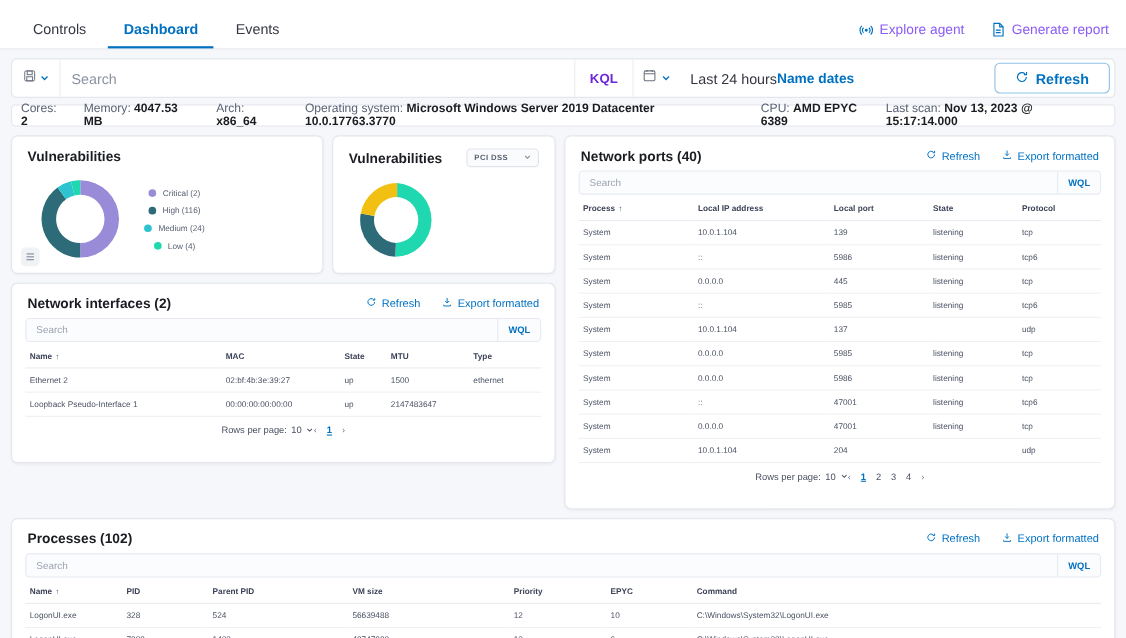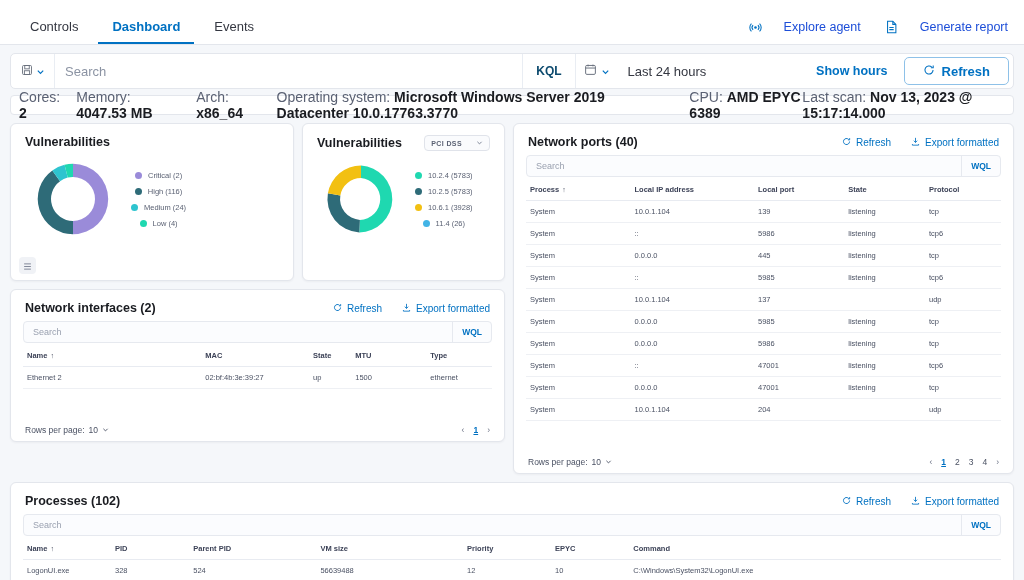--- a/index.html
+++ b/index.html
@@ -19,22 +19,22 @@
     padding: 0 16px; border-bottom: 1px solid #e3e6ec;
   }
   .tabs { display: flex; gap: 6px; height: 100%; align-items: flex-end; }
   .tab {
     font-size: 13px; color: #343741; padding: 0 14px 9px 14px;
     cursor: pointer; border-bottom: 2px solid transparent; line-height: 1;
   }
   .tab.active { color: #0071c2; border-bottom-color: #0071c2; font-weight: 600; }
   .topactions { display: flex; gap: 24px; align-items: center; padding-bottom: 10px; }
   .topaction {
-    display: flex; align-items: center; gap: 22px;
-    color: #1d4ed8; font-size: 12.5px; cursor: pointer;
+    display: flex; align-items: center; gap: 6px;
+    color: #8b5cf6; font-size: 12.5px; cursor: pointer;
   }
   .topaction svg { display: block; }
 
   
   .querybar {
     margin: 8px 10px 0 10px;
     background: #fff; border: 1px solid #e3e6ec; border-radius: 5px;
     height: 36px; display: flex; align-items: stretch;
   }
   .qb-saved {
@@ -45,44 +45,44 @@
     flex: 1; display: flex; align-items: center;
     padding: 0 10px; font-size: 13px;
   }
   .qb-search input {
     border: none; outline: none; width: 100%; font-size: 13px;
     font-family: "Liberation Sans", sans-serif; color: #343741; background: transparent;
   }
   .qb-search input::placeholder { color: #8b93a3; }
   .qb-kql {
     display: flex; align-items: center; padding: 0 13px;
-    font-size: 12px; font-weight: 700; color: #0c4a6e; cursor: pointer;
+    font-size: 12px; font-weight: 700; color: #6d28d9; cursor: pointer;
     border-left: 1px solid #e9edf3;
   }
   .qb-date {
     display: flex; align-items: center; gap: 4px;
     border-left: 1px solid #e9edf3; padding: 0 8px; cursor: pointer;
   }
   .qb-daterange {
-    flex: 0 0 280px; display: flex; align-items: center; justify-content: space-between;
+    flex: 0 0 280px; display: flex; align-items: center; 
     padding: 0 10px; font-size: 13px;
   }
   .qb-showdates { color: #0071c2; font-size: 12.5px; font-weight: 600; cursor: pointer; }
   .qb-refresh {
     margin: 3px 4px 3px 6px; padding: 0 18px; border: 1px solid #8ec1e8;
     border-radius: 5px; display: flex; align-items: center; gap: 7px;
     color: #0071c2; font-size: 13px; font-weight: 600; cursor: pointer; background: #fff;
   }
 
   
   .hostinfo {
     margin: 6px 10px 0 10px; background: #fff;
     border: 1px solid #e3e6ec; border-radius: 4px;
     height: 20px; display: flex; align-items: center; justify-content: space-between;
-    padding: 0 8px; font-size: 14px; color: #5a6173;
+    padding: 0 8px; font-size: 11px; color: #5a6173;
   }
   .hostinfo .group { display: flex; gap: 16px; align-items: center; }
   .hostinfo b { color: #1a1c21; font-weight: 700; }
 
   
   .grid { margin: 8px 10px 0 10px; display: flex; gap: 8px; align-items: flex-start; }
   .col-left { width: 495px; display: flex; flex-direction: column; gap: 8px; }
   .col-right { flex: 1; }
   .panel {
     background: #fff; border: 1px solid #e3e6ec; border-radius: 6px;
@@ -94,21 +94,21 @@
     padding: 11px 14px 6px 14px;
   }
   .panel-actions { display: flex; gap: 20px; }
   .panel-action {
     display: flex; align-items: center; gap: 5px;
     color: #0071c2; font-size: 10px; cursor: pointer;
   }
 
   
   .donutrow { display: flex; gap: 8px; }
-  .donutpanel { width: 284px; height: 158px; position: relative; }
+  .donutpanel { width: 284px; height: 126px; position: relative; }
   .donutpanel.wide { width: 203px; }
   .donut-body { display: flex; align-items: center; padding: 0 10px; }
   .donut-legend { display: flex; flex-direction: column; gap: 7px; padding-left: 6px; }
   .legend-item { display: flex; align-items: center; gap: 6px; font-size: 7.5px; color: #5a6173; justify-content: center; }
   .legend-dot { width: 7px; height: 7px; border-radius: 50%; flex: none; }
   .list-toggle {
     position: absolute; left: 8px; bottom: 6px; width: 17px; height: 17px;
     border-radius: 4px; background: #f0f2f6;
     display: flex; align-items: center; justify-content: center; cursor: pointer;
   }
@@ -138,22 +138,22 @@
     padding: 8px 4px 6px 4px; border-bottom: 1px solid #e8ebf1; white-space: nowrap;
   }
   tbody td {
     font-size: 7.5px; color: #4a5163; padding: 6px 4px;
     border-bottom: 1px solid #eef0f4; white-space: nowrap;
     overflow: hidden; text-overflow: ellipsis;
   }
   .tbl-wrap { padding: 0 12px; }
   .sort-caret { font-size: 7px; color: #3c4257; margin-left: 3px; }
   .footer {
-    display: flex; align-items: center; justify-content: space-between;
-    padding: 7px 14px 6px 14px; font-size: 8.5px; color: #4a5163; margin-top: 29px;
+    display: flex; align-items: center; justify-content: center;
+    padding: 7px 14px 24px 14px; font-size: 8.5px; color: #4a5163;
   }
   .rowsper { display: flex; align-items: center; gap: 4px; cursor: pointer; }
   .pager { display: flex; align-items: center; gap: 9px; font-size: 8.5px; color: #4a5163; }
   .pager .pg { cursor: pointer; }
   .pager .pg.active { color: #0071c2; font-weight: 700; text-decoration: underline; }
   .pager .arrow { color: #6b7285; cursor: pointer; }
 </style>
 </head>
 <body>
 
@@ -216,21 +216,21 @@
         </svg>
       </span>
       <span>
         <svg width="9" height="9" viewBox="0 0 10 10" fill="none" stroke="#0071c2" stroke-width="1.3">
           <path d="M2 4l3 3 3-3"></path>
         </svg>
       </span>
     </div>
     <div class="qb-daterange">
       <span>Last 24 hours</span>
-      <span class="qb-showdates">Show hours</span>
+      <span class="qb-showdates">Name dates</span>
     </div>
     <div class="qb-refresh">
       <span>
         <svg width="12" height="12" viewBox="0 0 16 16" fill="none" stroke="#0071c2" stroke-width="1.4">
           <path d="M13.4 8a5.4 5.4 0 11-1.7-3.9"></path>
           <path d="M13.6 2v3.1h-3.1"></path>
         </svg>
       </span>
       <span>Refresh</span>
     </div>
@@ -332,38 +332,20 @@
             <svg width="96" height="84" viewBox="0 0 100 100">
               <g transform="translate(50,50)">
 
                 <path d="M0,-40 A40,40 0 0,1 -2,39.9 L-1.3,24.9 A25,25 0 0,0 0,-25 Z" fill="#1fd8b0"></path>
 
                 <path d="M-2,39.9 A40,40 0 0,1 -39.4,-6.9 L-24.6,-4.3 A25,25 0 0,0 -1.3,24.9 Z" fill="#2e6b78"></path>
 
                 <path d="M-39.4,-6.9 A40,40 0 0,1 0,-40 L0,-25 A25,25 0 0,0 -24.6,-4.3 Z" fill="#f2c012"></path>
               </g>
             </svg>
-            <div class="donut-legend">
-              <div class="legend-item">
-                <span class="legend-dot" style="background:#1fd8b0"></span>
-                <span>10.2.4 (5783)</span>
-              </div>
-              <div class="legend-item">
-                <span class="legend-dot" style="background:#2e6b78"></span>
-                <span>10.2.5 (5783)</span>
-              </div>
-              <div class="legend-item">
-                <span class="legend-dot" style="background:#f2c012"></span>
-                <span>10.6.1 (3928)</span>
-              </div>
-              <div class="legend-item">
-                <span class="legend-dot" style="background:#42b4e6"></span>
-                <span>11.4 (26)</span>
-              </div>
-            </div>
           </div>
         </div>
       </div>
 
       <div class="panel">
         <div class="panel-head">
           <span class="panel-title">Network interfaces (2)</span>
           <div class="panel-actions">
             <div class="panel-action">
               <span>
@@ -406,20 +388,27 @@
                 <th>Type</th>
               </tr>
             </thead>
             <tbody>
               <tr>
                 <td>Ethernet 2</td>
                 <td>02:bf:4b:3e:39:27</td>
                 <td>up</td>
                 <td>1500</td>
                 <td>ethernet</td>
+              </tr>
+              <tr>
+                <td>Loopback Pseudo-Interface 1</td>
+                <td>00:00:00:00:00:00</td>
+                <td>up</td>
+                <td>2147483647</td>
+                <td></td>
               </tr>
             </tbody>
           </table>
         </div>
         <div class="footer">
           <div class="rowsper">
             <span>Rows per page:</span>
             <span>10</span>
             <span>
               <svg width="7" height="7" viewBox="0 0 10 10" fill="none" stroke="#4a5163" stroke-width="1.3">

